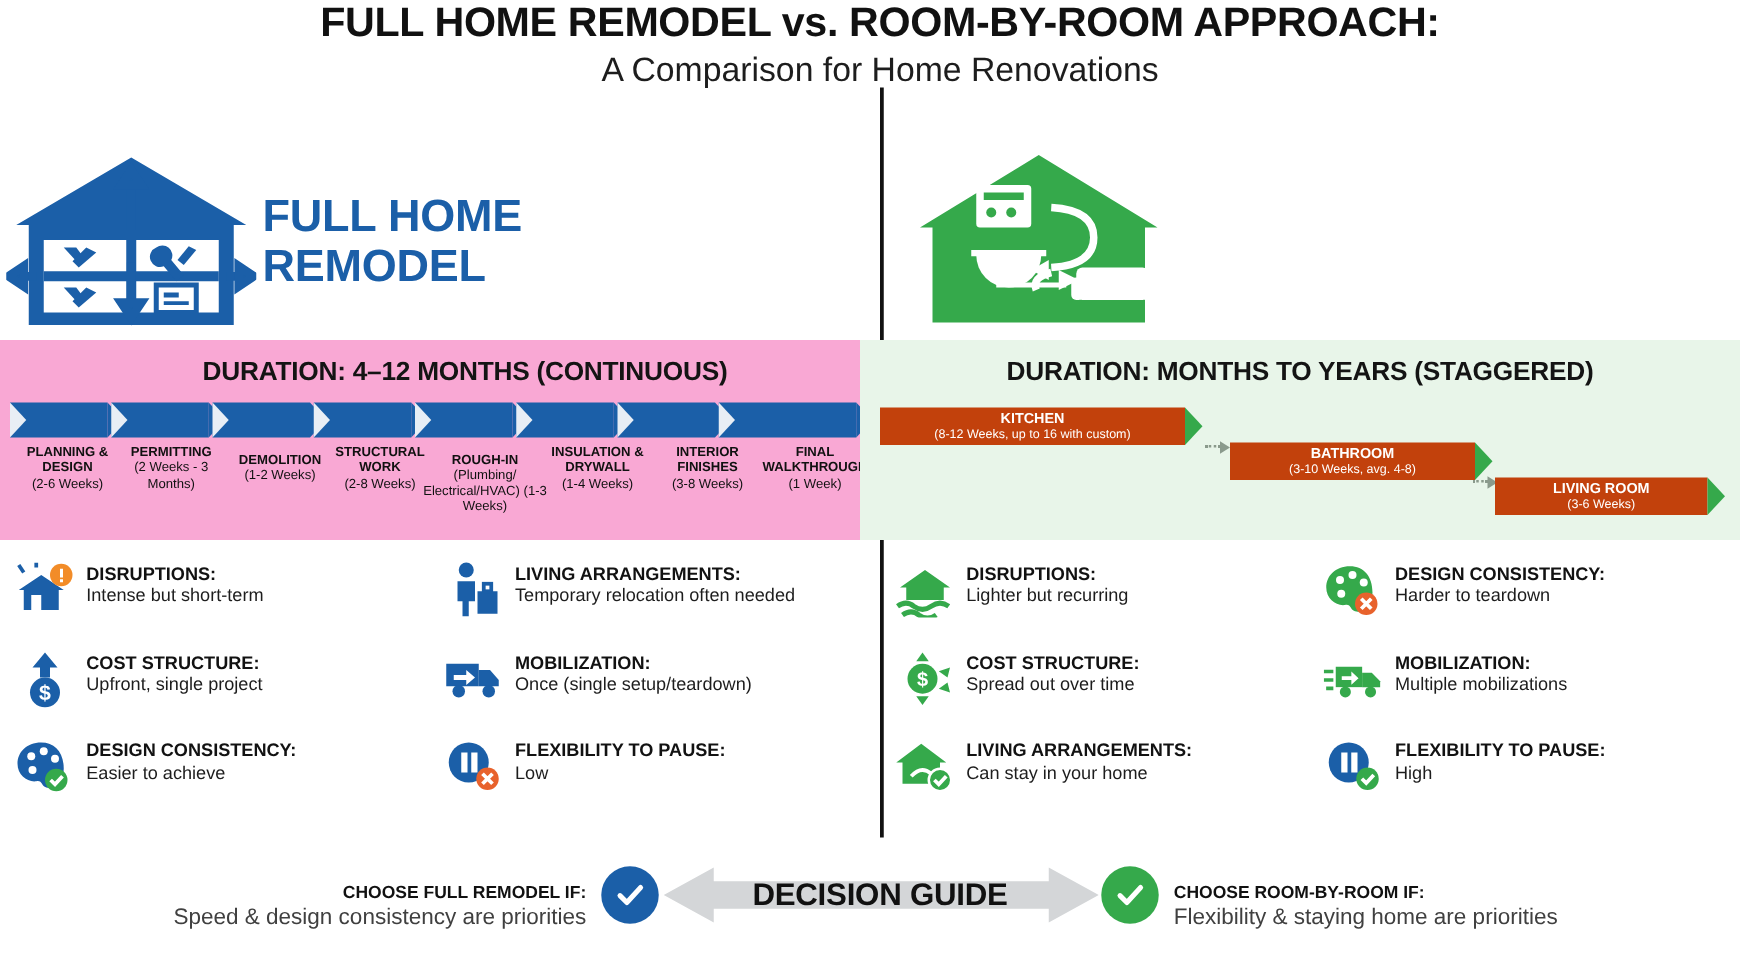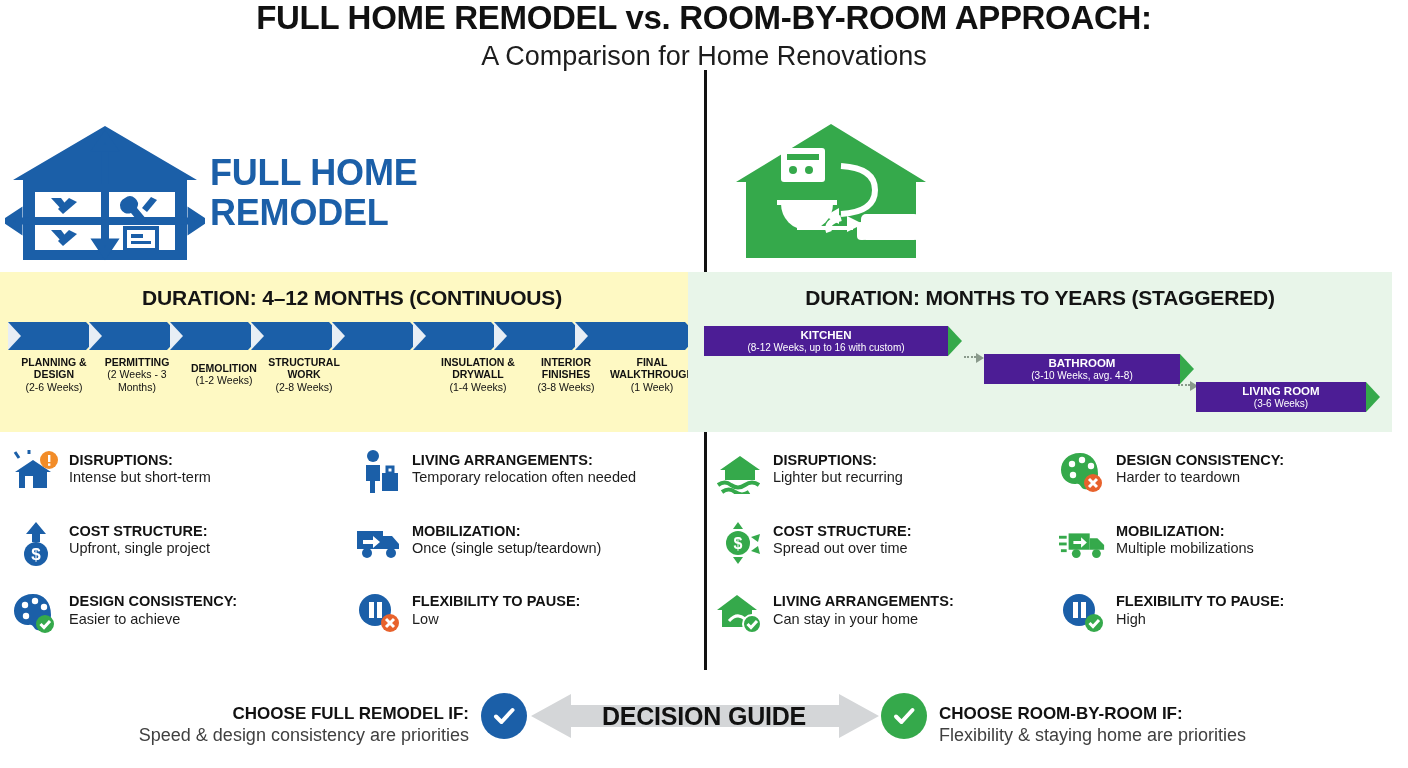--- a/index.html
+++ b/index.html
@@ -77,21 +77,22 @@
 
   
   .band {
     position: absolute;
     top: 272px;
     height: 160px;
     width: 704px;
   }
   .band-left {
     left: 0;
-    background: #fef9c3;
+    background: #f9a8d4;
+    padding-left: 20px;
   }
   .band-right {
     left: 688px;
     background: #e8f5e9;
   }
   .band-title {
     text-align: center;
     font-size: 21px;
     font-weight: bold;
     color: #141414;
@@ -140,21 +141,21 @@
     line-height: 1.18;
     color: #111;
   }
   .step-label .nm { font-weight: bold; display: block; }
   .step-label .dur { display: block; font-weight: normal; }
 
   
   .stag {
     position: absolute;
     height: 30px;
-    background: #4c1d95;
+    background: #c2410c;
     color: #fff;
     display: flex;
     align-items: center;
     justify-content: center;
     text-align: center;
   }
   .stag::after {
     content: "";
     position: absolute;
     right: -14px;
@@ -252,21 +253,21 @@
     width: 530px;
     justify-content: flex-end;
     padding-right: 4px;
   }
   .dec-right {
     width: 530px;
     justify-content: flex-start;
     padding-left: 4px;
   }
   .dec-label {
-    font-size: 17px;
+    font-size: 14px;
     font-weight: bold;
     color: #111;
     line-height: 1.25;
     margin-top: 17px;
   }
   .dec-detail {
     font-size: 18px;
     color: #404040;
     line-height: 1.25;
   }
@@ -424,20 +425,24 @@
       <span class="dur">(2 Weeks - 3 Months)</span>
     </div>
     <div class="step-label" style="left:178px;top:90px;width:92px;">
       <span class="nm">DEMOLITION</span>
       <span class="dur">(1-2 Weeks)</span>
     </div>
     <div class="step-label" style="left:256px;top:84px;width:96px;">
       <span class="nm">STRUCTURAL WORK</span>
       <span class="dur">(2-8 Weeks)</span>
     </div>
+    <div class="step-label" style="left:338px;top:90px;width:100px;">
+      <span class="nm">ROUGH-IN</span>
+      <span class="dur">(Plumbing/ Electrical/HVAC) (1-3 Weeks)</span>
+    </div>
     <div class="step-label" style="left:430px;top:84px;width:96px;">
       <span class="nm">INSULATION &amp; DRYWALL</span>
       <span class="dur">(1-4 Weeks)</span>
     </div>
     <div class="step-label" style="left:518px;top:84px;width:96px;">
       <span class="nm">INTERIOR FINISHES</span>
       <span class="dur">(3-8 Weeks)</span>
     </div>
     <div class="step-label" style="left:606px;top:84px;width:92px;">
       <span class="nm">FINAL WALKTHROUGH</span>

